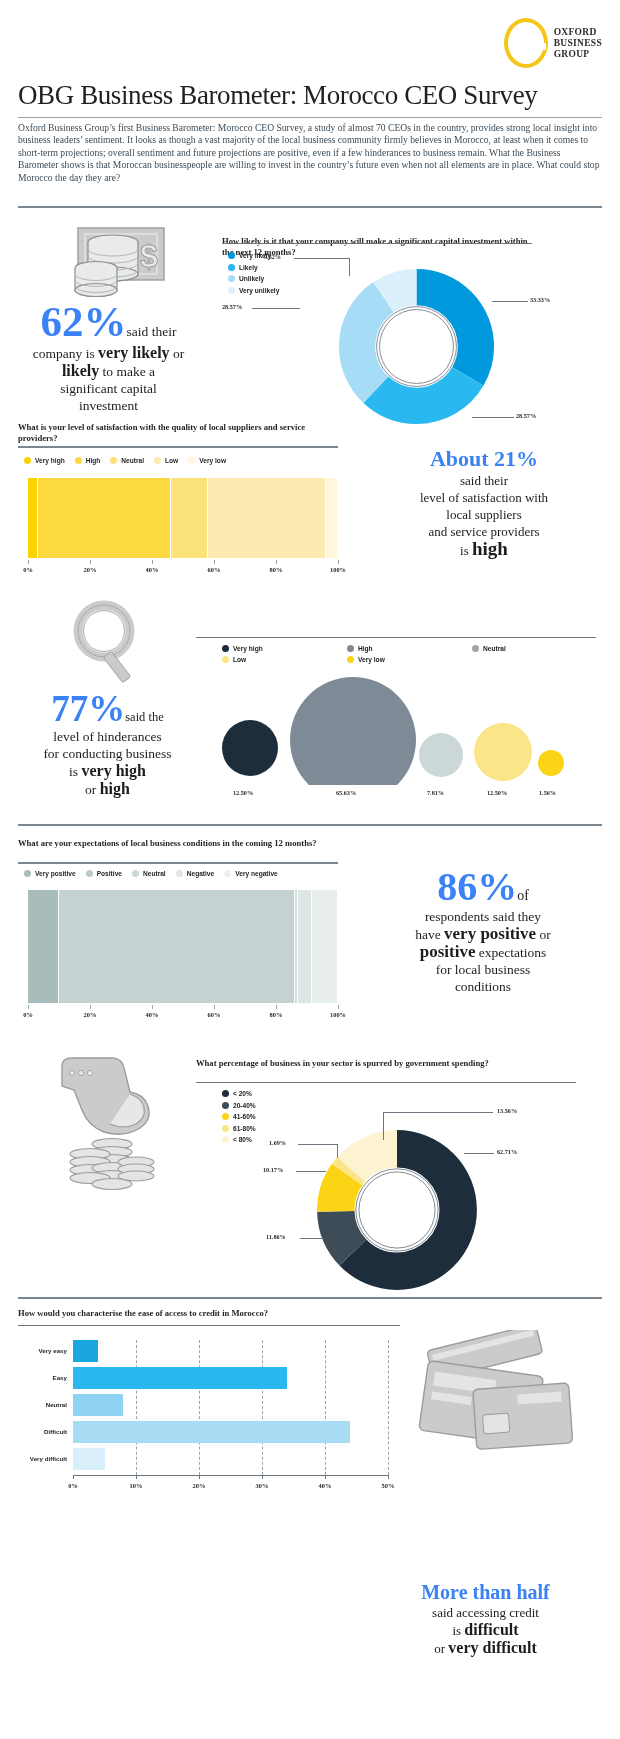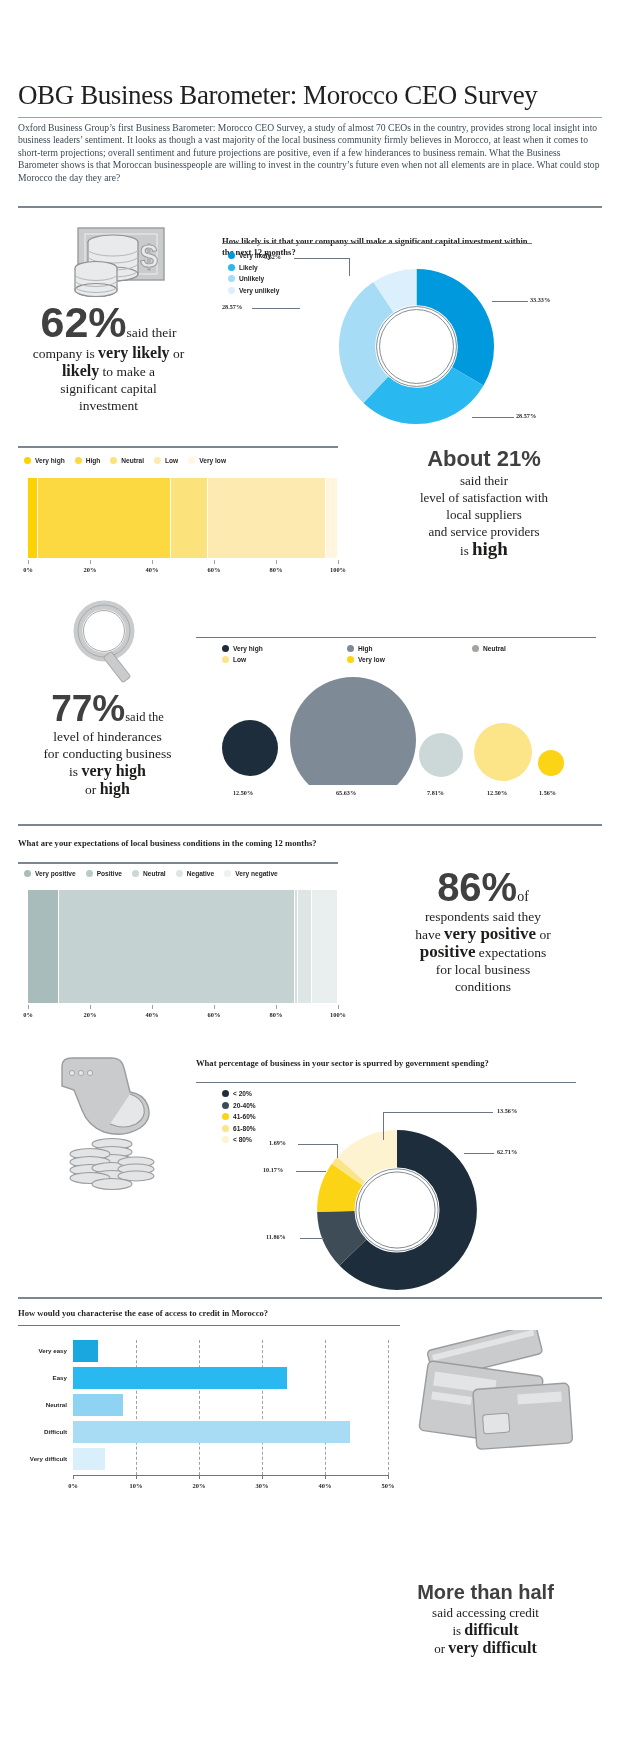--- a/index.html
+++ b/index.html
@@ -30,21 +30,21 @@
     position: absolute; left: 18px; top: 122px; width: 584px;
     font-size: 9.6px; line-height: 12.4px; color: #3b4b57;
     font-family: "Liberation Serif", serif;
   }
 
   .rule { position: absolute; background: #6b7680; height: 1px; }
   .rule.thick { height: 2px; background: #7b868e; }
 
   
   .qtitle { position: absolute; font-size: 8.6px; font-weight: bold; line-height: 10.5px; color: #231f20; font-family:"Liberation Serif", serif;}
-  .bigstat { font-family: Liberation Sans, sans-serif; color: #404040; font-weight: bold; }
+  .bigstat { font-family: Liberation Serif, serif; color: #3b82f6; font-weight: bold; }
   .statblock { position: absolute; text-align: center; font-size: 13.5px; line-height: 17px; font-family: "Liberation Serif", serif; }
   .statblock b { font-weight: bold; }
 
   .legend { position: absolute; display: flex; font-size: 6.6px; font-weight: bold; font-family: "Liberation Sans", sans-serif; color: #231f20; }
   .legend .li { display: flex; align-items: center; margin-right: 10px; white-space: nowrap; }
   .dot { width: 7px; height: 7px; border-radius: 50%; display: inline-block; margin-right: 4px; }
 
   .axis-lab { position: absolute; font-size: 6.4px; font-weight: bold; font-family: "Liberation Serif", serif; color: #231f20; }
   .tick { position: absolute; width: 1px; height: 4px; background: #9aa3a8; }
 
@@ -55,20 +55,28 @@
   .stackbar > div { height: 100%; }
   .barlabel { position: absolute; font-size: 6.2px; font-weight: bold; font-family: "Liberation Sans", sans-serif; text-align: right; color:#231f20;}
 
   svg { display: block; }
 </style>
 </head>
 <body>
 
 <div class="page">
 
+  <div class="logo">
+    <div class="logo-ring"></div>
+    <div class="logo-text">
+      <div>OXFORD</div>
+      <div>BUSINESS</div>
+      <div>GROUP</div>
+    </div>
+  </div>
 
   <h1 class="title">OBG Business Barometer: Morocco CEO Survey</h1>
   <p class="intro">Oxford Business Group’s first Business Barometer: Morocco CEO Survey, a study of almost 70 CEOs in the country, provides strong local insight into business leaders’ sentiment. It looks as though a vast majority of the local business community firmly believes in Morocco, at least when it comes to short-term projections; overall sentiment and future projections are positive, even if a few hinderances to business remain. What the Business Barometer shows is that Moroccan businesspeople are willing to invest in the country’s future even when not all elements are in place. What could stop Morocco the day they are?</p>
 
   <div class="rule thick" style="left:18px; top:206px; width:584px;"></div>
 
   <div style="position:absolute; left:60px; top:222px;">
     <svg width="110" height="80" viewBox="0 0 110 80">
       <rect x="18" y="6" width="86" height="52" fill="#c9cbcc" stroke="#9a9c9e" stroke-width="1.4"></rect>
       <rect x="25" y="12" width="72" height="40" fill="none" stroke="#e8e9ea" stroke-width="1.2"></rect>
@@ -147,20 +155,21 @@
 
   <div class="leader" style="left:492px; top:301px; width:36px; height:1px;"></div>
   <div class="pct-lab" style="left:530px; top:296px;">33.33%</div>
 
   <div class="leader" style="left:252px; top:308px; width:48px; height:1px;"></div>
   <div class="pct-lab" style="left:222px; top:303px;">28.57%</div>
 
   <div class="leader" style="left:472px; top:417px; width:42px; height:1px;"></div>
   <div class="pct-lab" style="left:516px; top:412px;">28.57%</div>
 
+  <div class="qtitle" style="left:18px; top:422px; width:290px;">What is your level of satisfaction with the quality of local suppliers and service providers?</div>
   <div class="rule thick" style="left:18px; top:446px; width:320px;"></div>
 
   <div class="legend" style="left:24px; top:457px;">
     <div class="li">
         <span class="dot" style="background:#fcd200"></span>
         <span>Very high</span>
       </div>
     <div class="li">
         <span class="dot" style="background:#fcd941"></span>
         <span>High</span>

